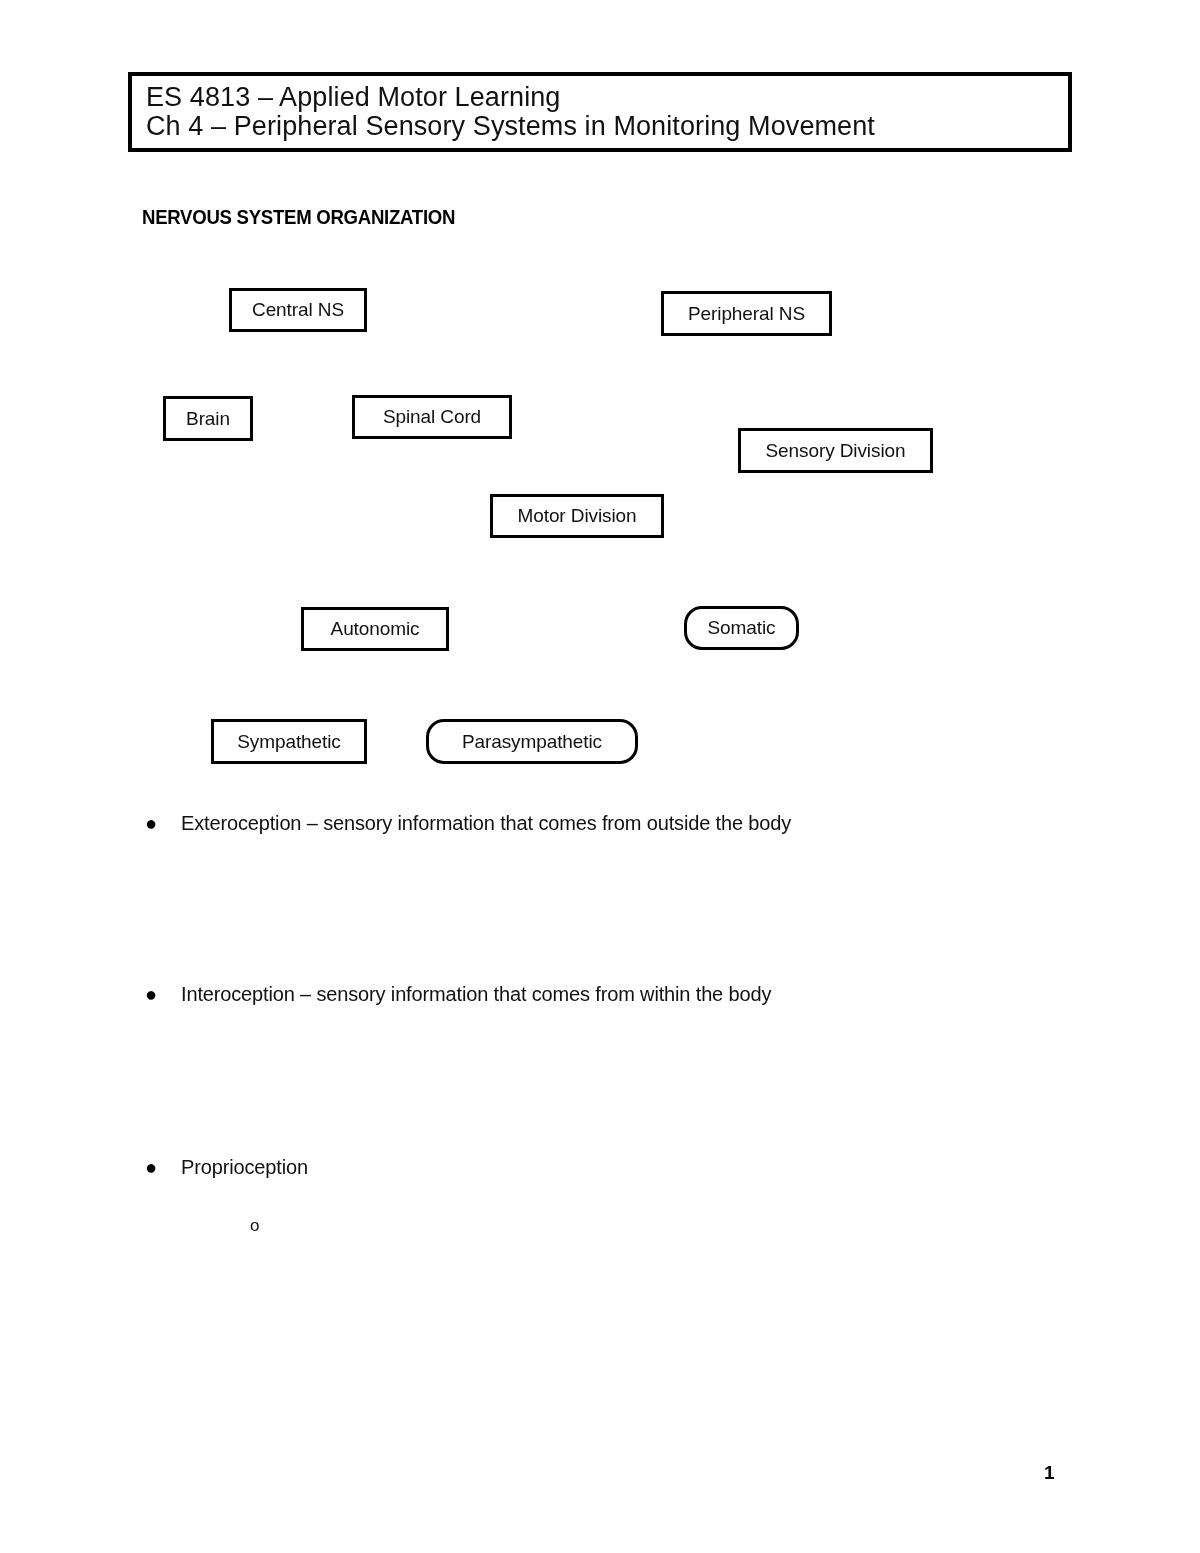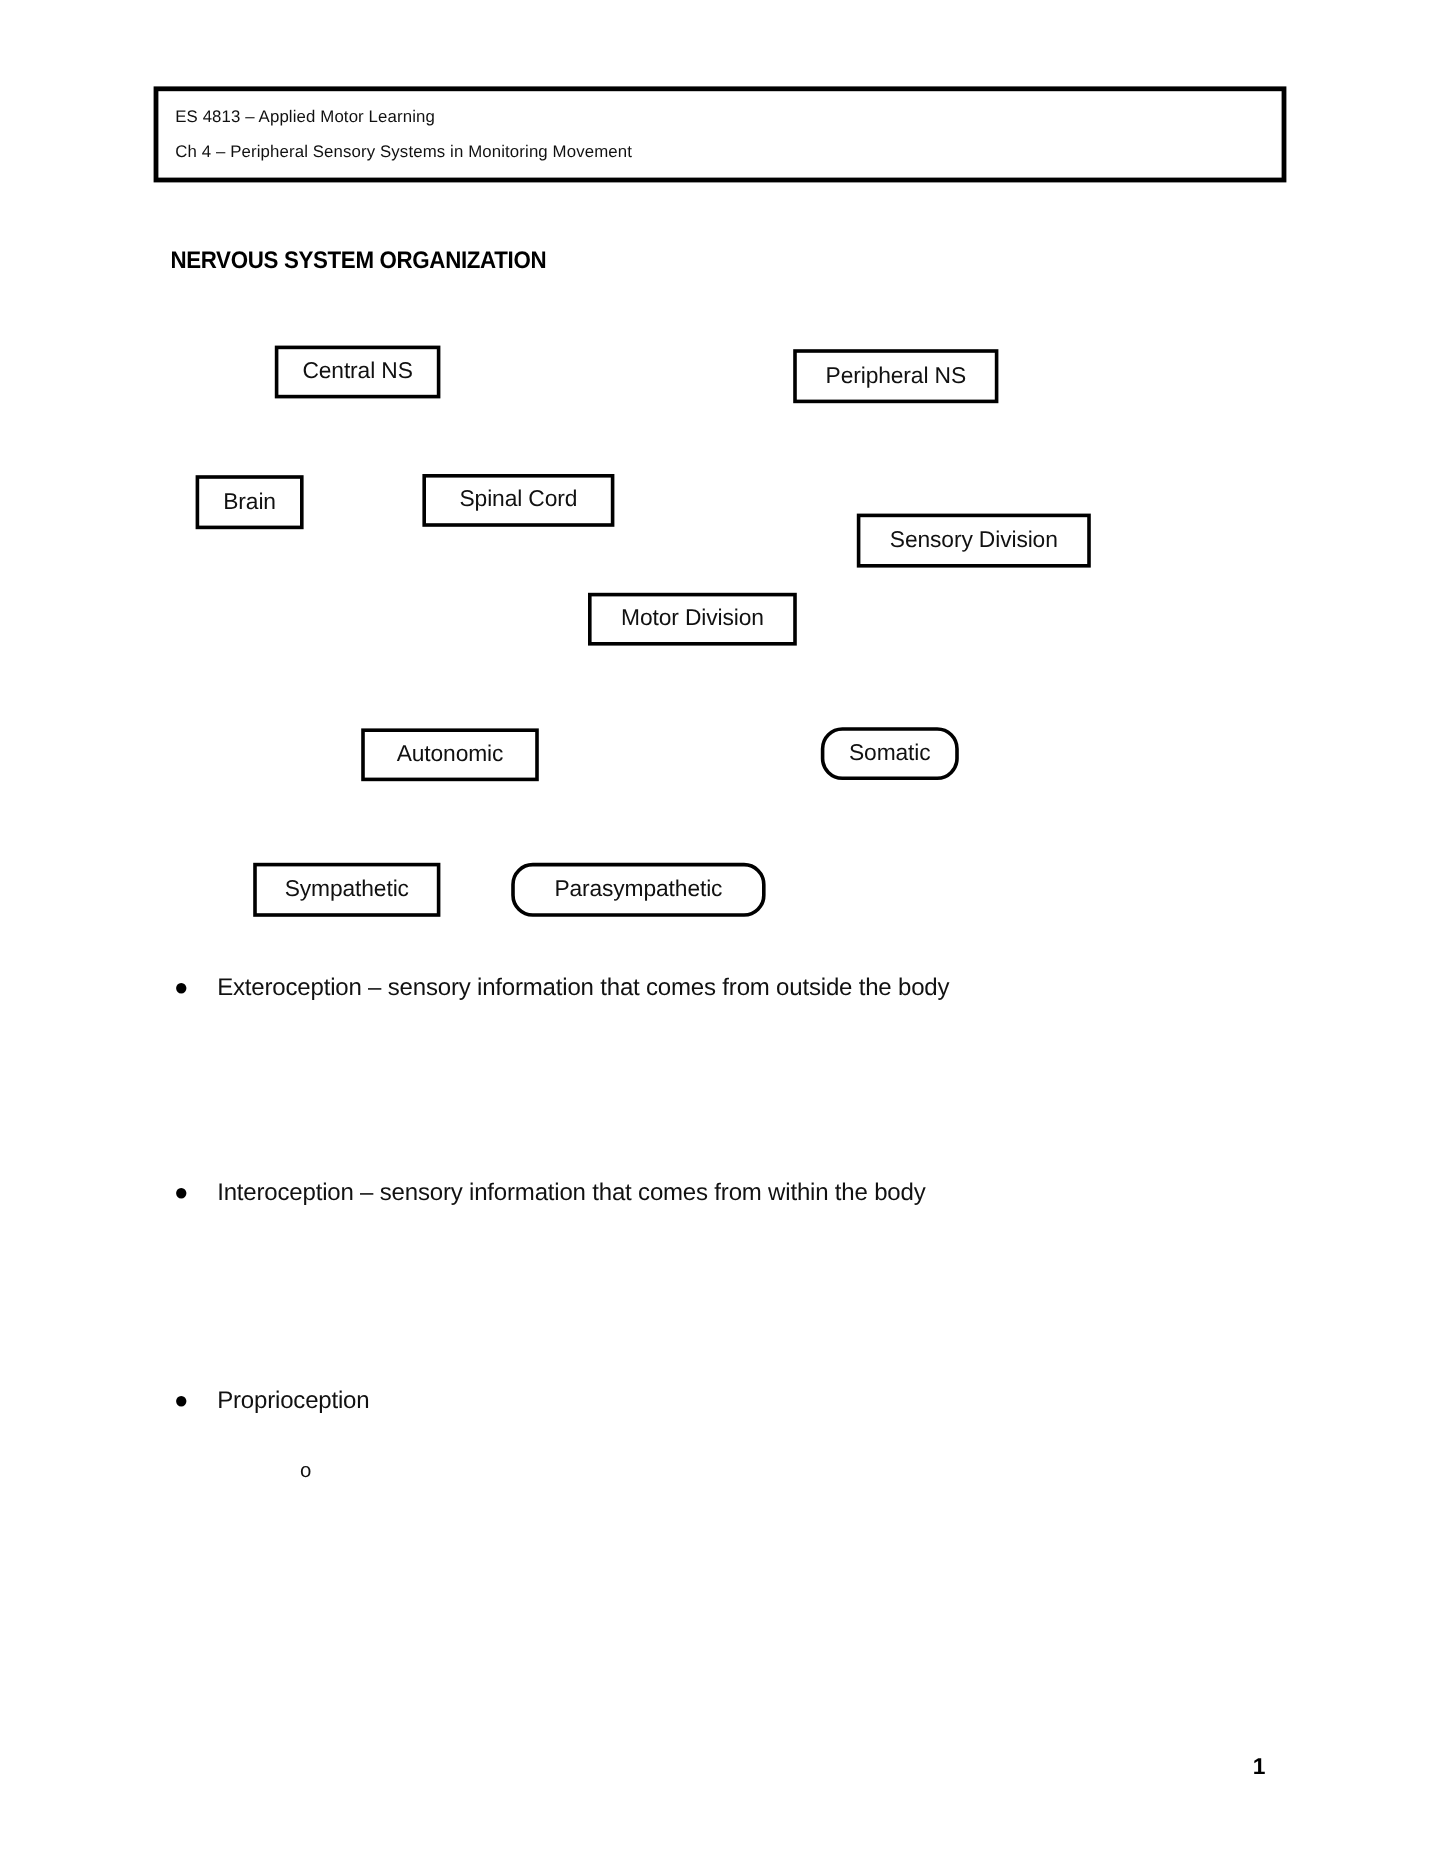--- a/index.html
+++ b/index.html
@@ -26,21 +26,21 @@
     top: 72px;
     width: 944px;
     height: 80px;
     border: 4px solid #000000;
     box-sizing: border-box;
     background: #ffffff;
   }
   .title-line {
     position: absolute;
     left: 14px;
-    font-size: 14px;
+    font-size: 27px;
     line-height: 26px;
     letter-spacing: 0.1px;
     white-space: nowrap;
     color: #111111;
   }
   #title-line-1 { top: 8px; }
   #title-line-2 { top: 37px; }
 
   
   #section-heading {
@@ -70,21 +70,21 @@
     line-height: 20px;
     white-space: nowrap;
     letter-spacing: -0.1px;
     color: #111111;
   }
 
   #box-central-ns    { left: 229px; top: 288px; width: 138px; height: 44px; }
   #box-peripheral-ns { left: 661px; top: 291px; width: 171px; height: 45px; }
   #box-brain         { left: 163px; top: 396px; width: 90px;  height: 45px; }
   #box-spinal-cord   { left: 352px; top: 395px; width: 160px; height: 44px; }
-  #box-sensory-div   { left: 714px; top: 428px; width: 195px; height: 45px; }
+  #box-sensory-div   { left: 738px; top: 428px; width: 195px; height: 45px; }
   #box-motor-div     { left: 490px; top: 494px; width: 174px; height: 44px; }
   #box-autonomic     { left: 301px; top: 607px; width: 148px; height: 44px; }
   #box-somatic       { left: 684px; top: 606px; width: 115px; height: 44px; border-radius: 18px; }
   #box-sympathetic   { left: 211px; top: 719px; width: 156px; height: 45px; }
   #box-parasympath   { left: 426px; top: 719px; width: 212px; height: 45px; border-radius: 18px; }
 
   
   .bullet-row {
     position: absolute;
     left: 140px;

